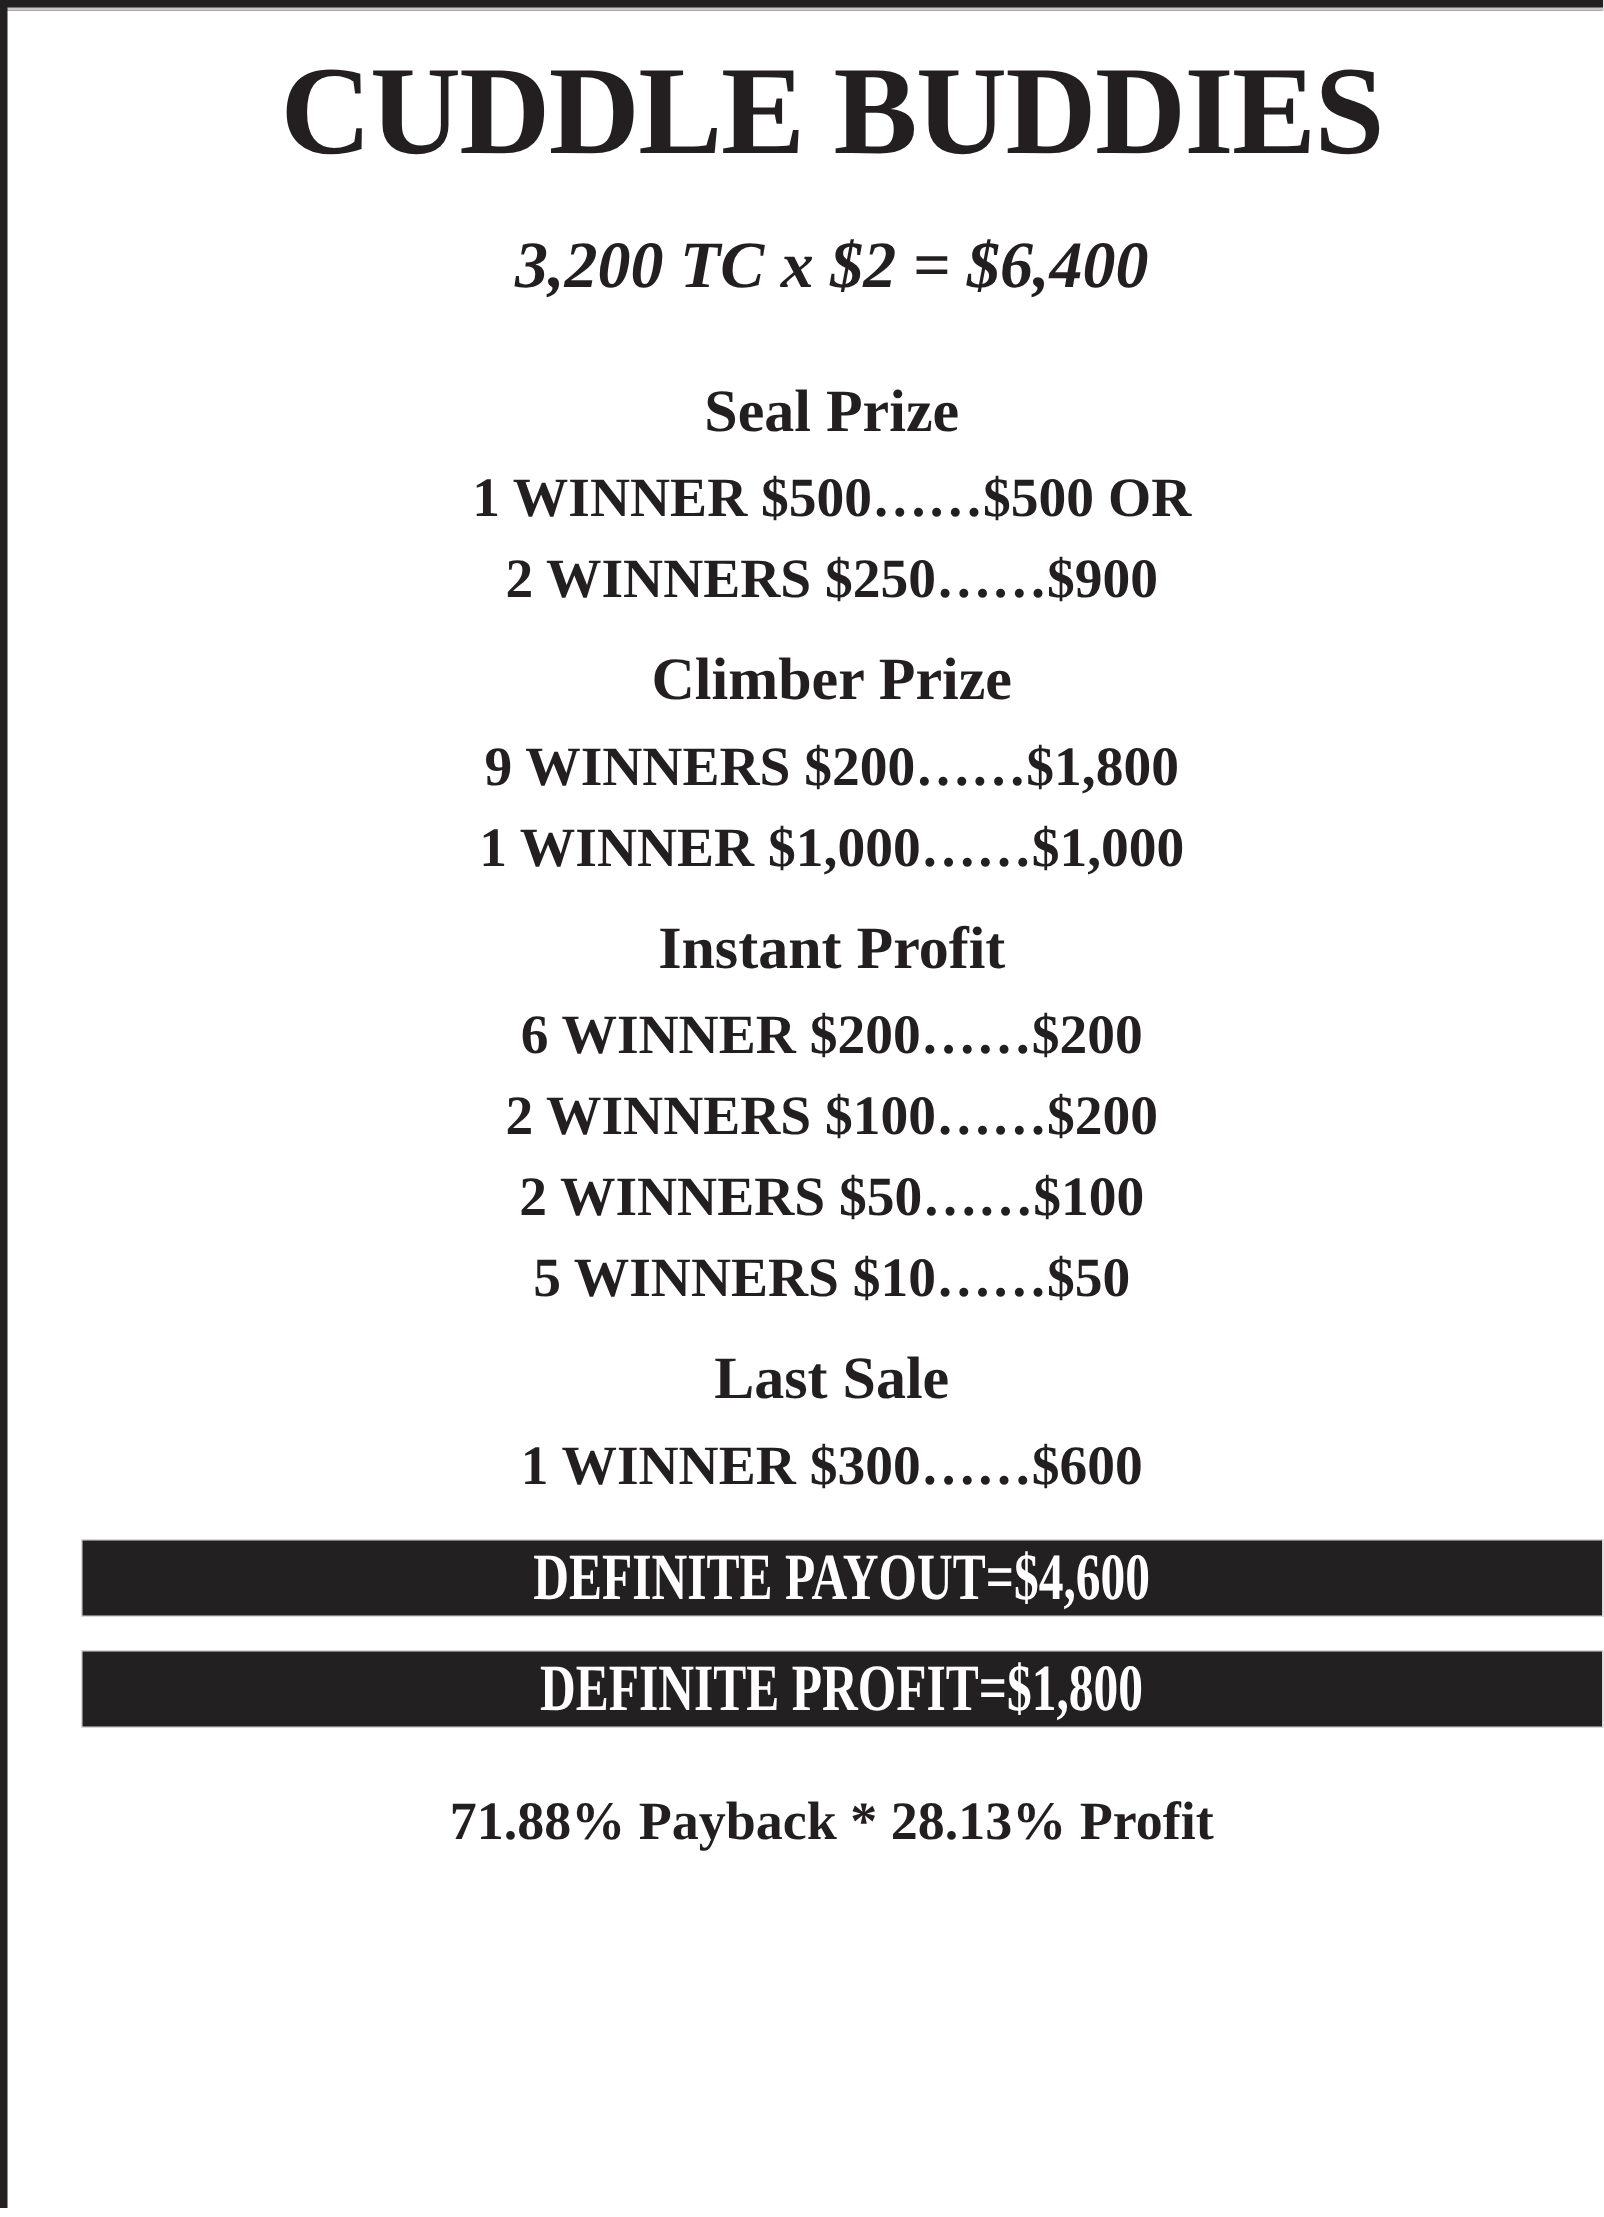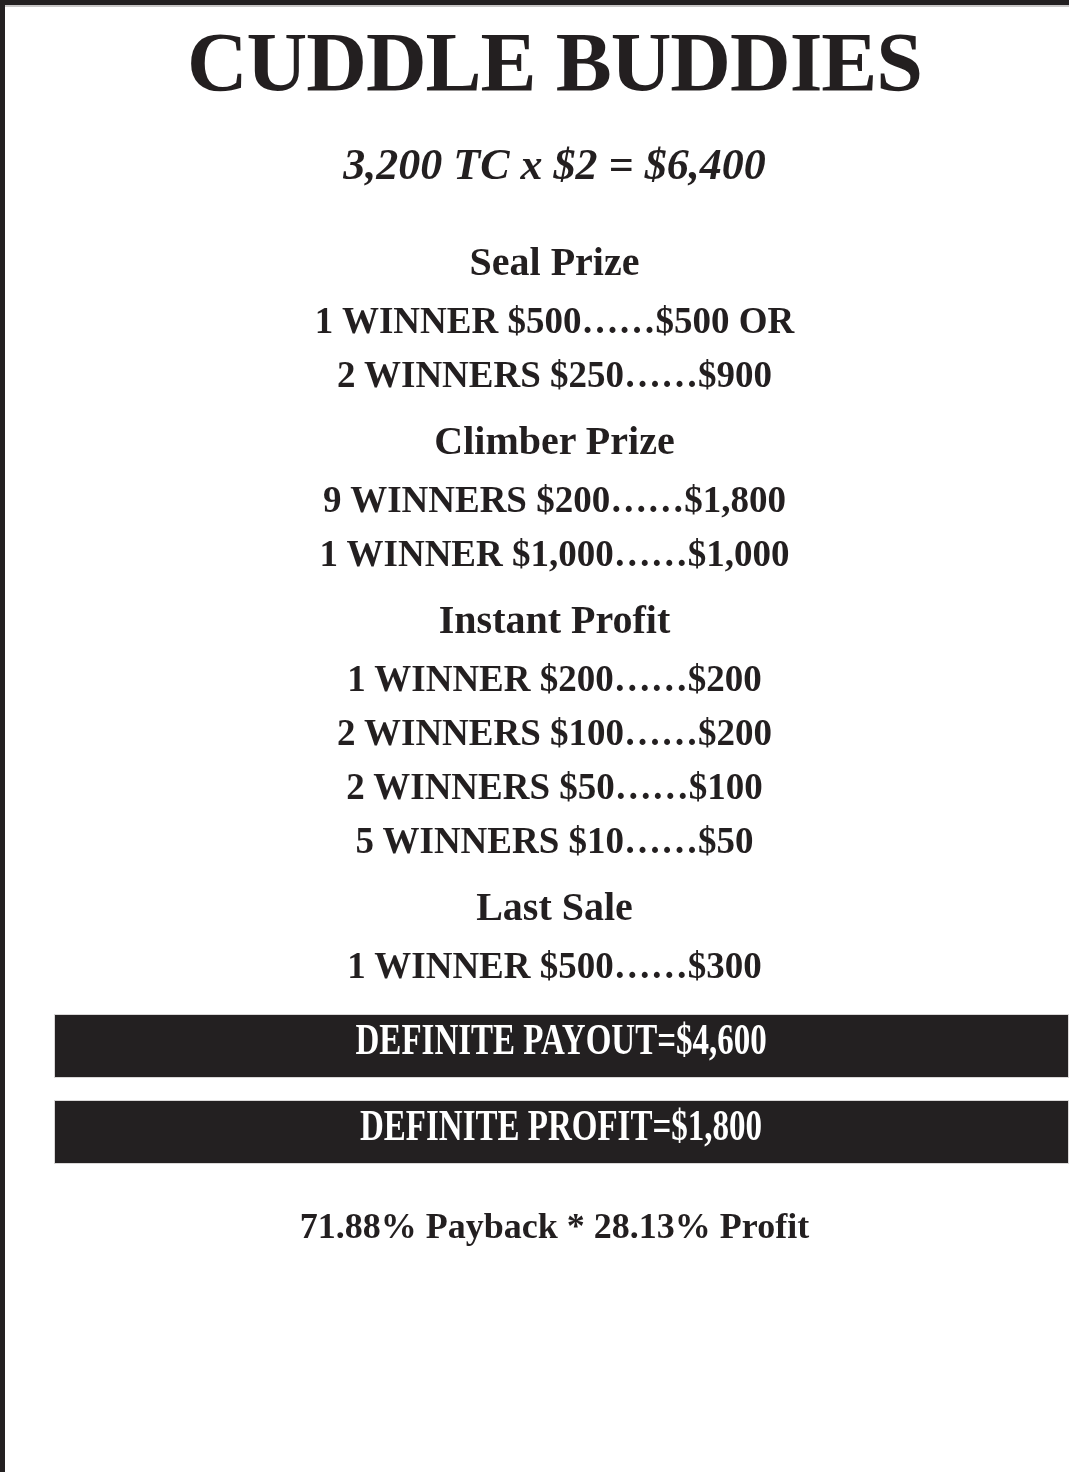--- a/index.html
+++ b/index.html
@@ -26,21 +26,21 @@
     width: 5px;
     height: 1472px;
     background: #232021;
   }
   .content {
     position: relative;
     padding: 21px 0 0 40px;
     text-align: center;
   }
   .title {
-    margin: 0;
+    margin: 12px;
     font-size: 84px;
     line-height: 1;
     letter-spacing: -1px;
     white-space: nowrap;
   }
   .subtitle {
     margin: 38px 0 0 0;
     font-size: 44px;
     line-height: 1;
     white-space: nowrap;
@@ -55,21 +55,21 @@
   .section-heading.first { margin-top: 55px; }
   .prize-line {
     margin: 17px 0 0 0;
     font-size: 37px;
     line-height: 1;
     white-space: nowrap;
   }
   .prize-line.first-line { margin-top: 20px; }
   .banner {
     margin: 22px 0 0 14px;
-    height: 64px;
+    height: 52px;
     line-height: 50px;
     background: #232021;
     color: #ffffff;
     text-align: center;
     font-size: 44px;
     border: 1px solid #d9d7d7;
     box-sizing: border-box;
   }
   .banner.payout { margin-top: 30px; }
   .banner .condensed {
@@ -103,29 +103,29 @@
     </section>
 
     <section class="prize-section">
       <h2 class="section-heading">Climber Prize</h2>
       <p class="prize-line first-line">9 WINNERS $200……$1,800</p>
       <p class="prize-line">1 WINNER $1,000……$1,000</p>
     </section>
 
     <section class="prize-section">
       <h2 class="section-heading">Instant Profit</h2>
-      <p class="prize-line first-line">1 WINNER $200……$200</p>
+      <p class="prize-line first-line">6 WINNER $200……$200</p>
       <p class="prize-line">2 WINNERS $100……$200</p>
       <p class="prize-line">2 WINNERS $50……$100</p>
       <p class="prize-line">5 WINNERS $10……$50</p>
     </section>
 
     <section class="prize-section">
       <h2 class="section-heading">Last Sale</h2>
-      <p class="prize-line first-line">1 WINNER $500……$300</p>
+      <p class="prize-line first-line">1 WINNER $300……$600</p>
     </section>
 
     <div class="banner payout">
       <span class="condensed">DEFINITE PAYOUT=$4,600</span>
     </div>
     <div class="banner profit">
       <span class="condensed">DEFINITE PROFIT=$1,800</span>
     </div>
 
     <p class="footer-note">71.88% Payback * 28.13% Profit</p>

